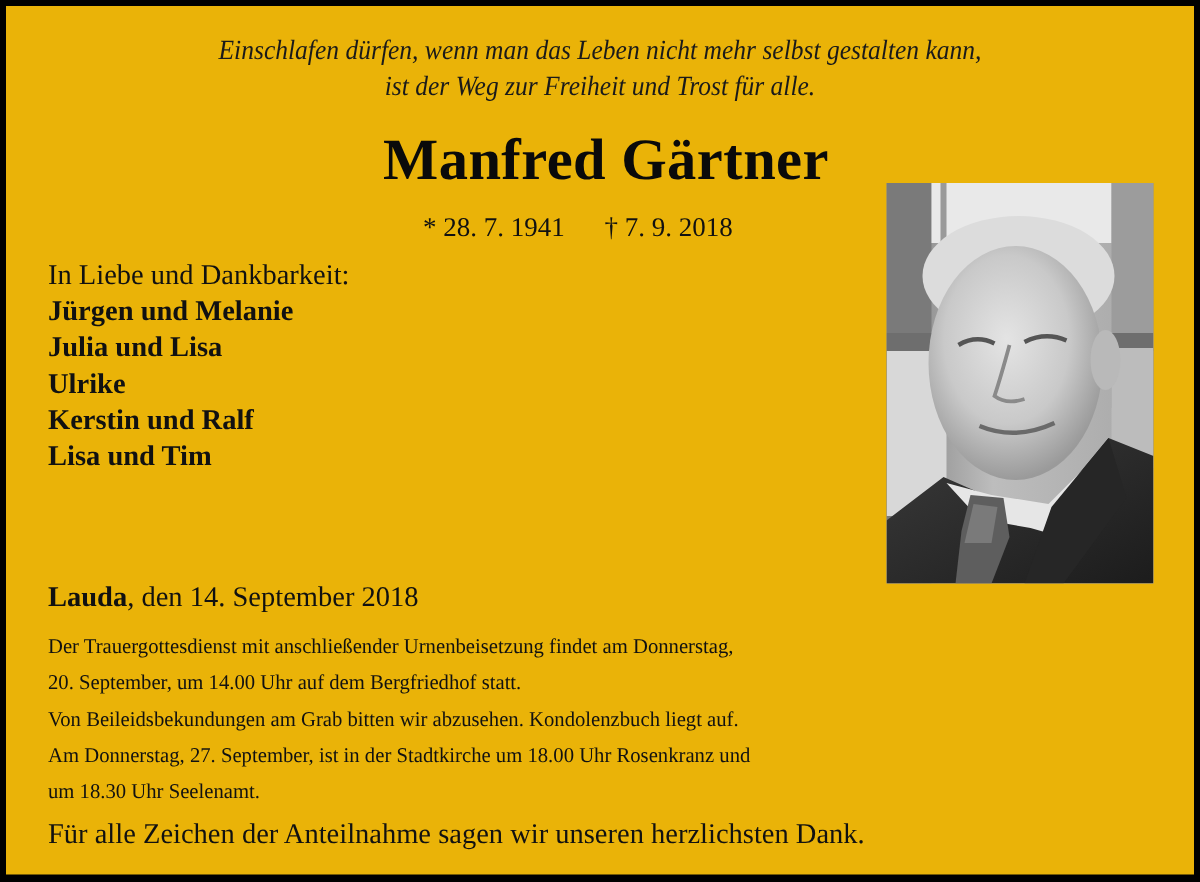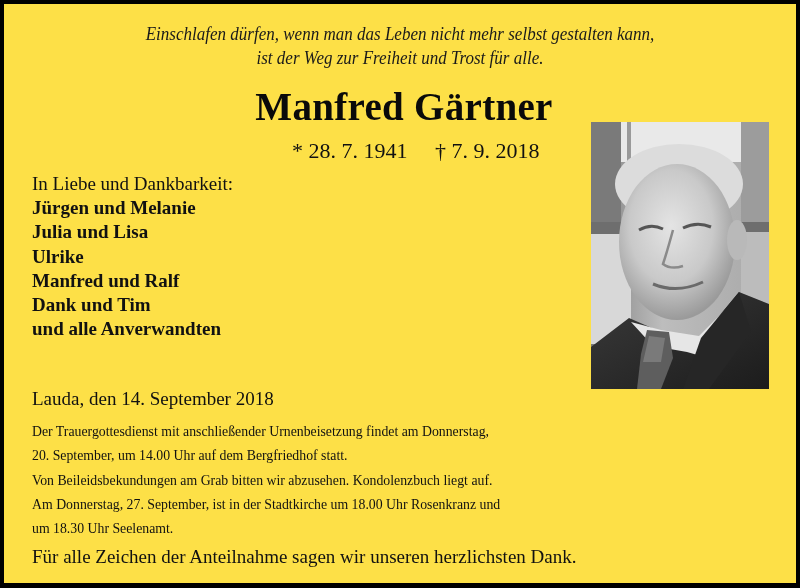--- a/index.html
+++ b/index.html
@@ -14,21 +14,21 @@
       overflow: hidden;
       font-family: "Liberation Serif", "DejaVu Serif", serif;
       color: #111111;
     }
     .card {
       position: absolute;
       left: 4px;
       top: 4px;
       width: 792px;
       height: 579px;
-      background: #fde047;
+      background: #eab308;
     }
     .quote {
       position: absolute;
       left: 0;
       top: 18px;
       width: 792px;
       text-align: center;
       font-style: italic;
       font-size: 18.5px;
       line-height: 24px;
@@ -44,23 +44,23 @@
       width: 800px;
       text-align: center;
       font-weight: bold;
       font-size: 39px;
       line-height: 46px;
       color: #0a0a0a;
       letter-spacing: 0.3px;
     }
     .dates {
       position: absolute;
-      left: 288px;
+      left: 278px;
       top: 135px;
-      font-size: 22px;
+      font-size: 18px;
       line-height: 24px;
       white-space: nowrap;
     }
     .dates .death { margin-left: 22px; }
     .family {
       position: absolute;
       left: 28px;
       top: 168px;
       font-size: 19px;
       line-height: 24.2px;
@@ -79,21 +79,21 @@
     }
     .photo svg { display: block; }
     .place-date {
       position: absolute;
       left: 28px;
       top: 383px;
       font-size: 19px;
       line-height: 24px;
       white-space: nowrap;
     }
-    .place-date .place { font-weight: normal; }
+    .place-date .place { font-weight: bold; }
     .body-text {
       position: absolute;
       left: 28px;
       top: 416px;
       width: 760px;
       font-size: 14px;
       line-height: 24.3px;
     }
     .body-text div { white-space: nowrap; transform: scaleX(0.985); transform-origin: left top; }
     .thanks {
@@ -120,23 +120,22 @@
   <div class="dates">
     <span class="birth">* 28. 7. 1941</span>
     <span class="death">† 7. 9. 2018</span>
   </div>
 
   <div class="family">
     <div class="intro">In Liebe und Dankbarkeit:</div>
     <div class="member">Jürgen und Melanie</div>
     <div class="member">Julia und Lisa</div>
     <div class="member">Ulrike</div>
-    <div class="member">Manfred und Ralf</div>
-    <div class="member">Dank und Tim</div>
-    <div class="member">und alle Anverwandten</div>
+    <div class="member">Kerstin und Ralf</div>
+    <div class="member">Lisa und Tim</div>
   </div>
 
   <div class="photo" title="Black-and-white portrait photo of an elderly man in a dark jacket and tie">
     <svg width="178" height="267" viewBox="0 0 178 267" xmlns="http://www.w3.org/2000/svg">
       <defs>
         <radialGradient id="faceG" cx="45%" cy="40%" r="60%">
           <stop offset="0%" stop-color="#e4e4e4"></stop>
           <stop offset="60%" stop-color="#c9c9c9"></stop>
           <stop offset="100%" stop-color="#9a9a9a"></stop>
         </radialGradient>

